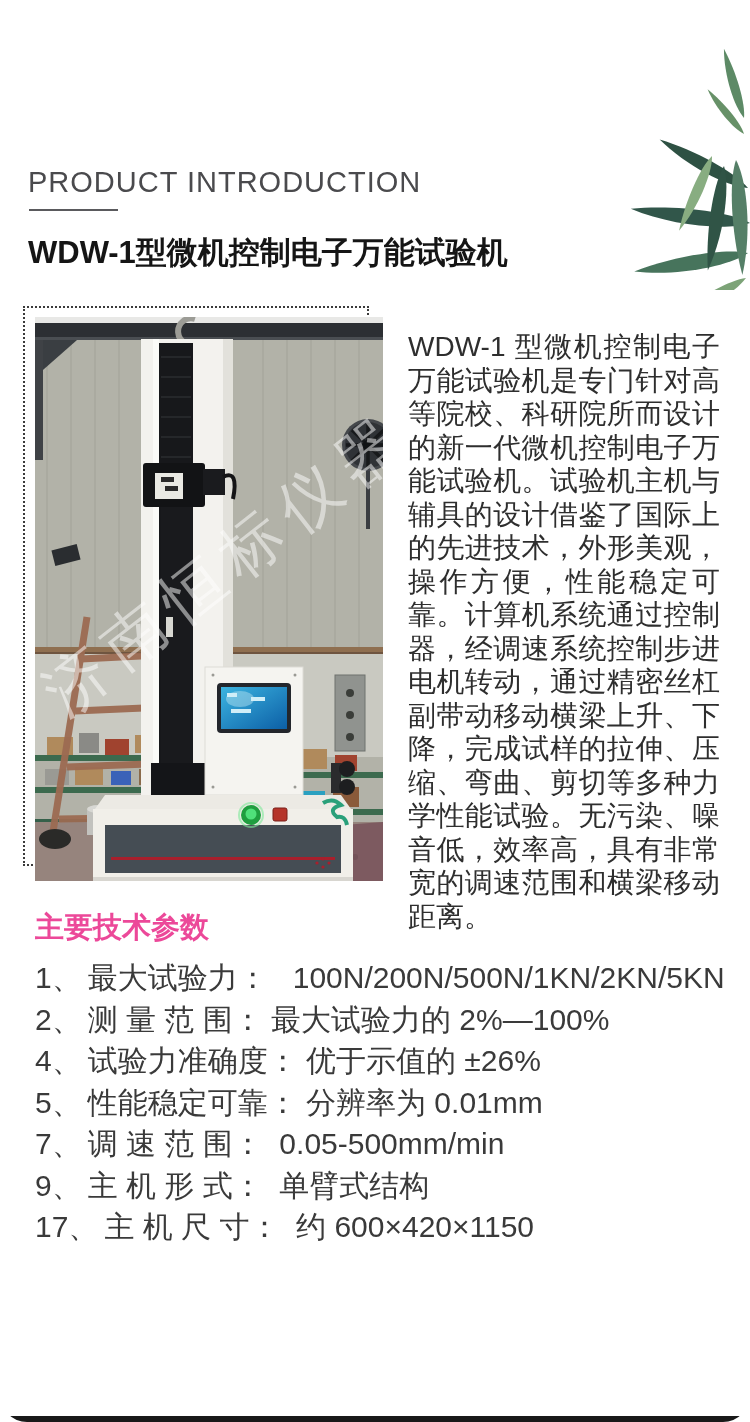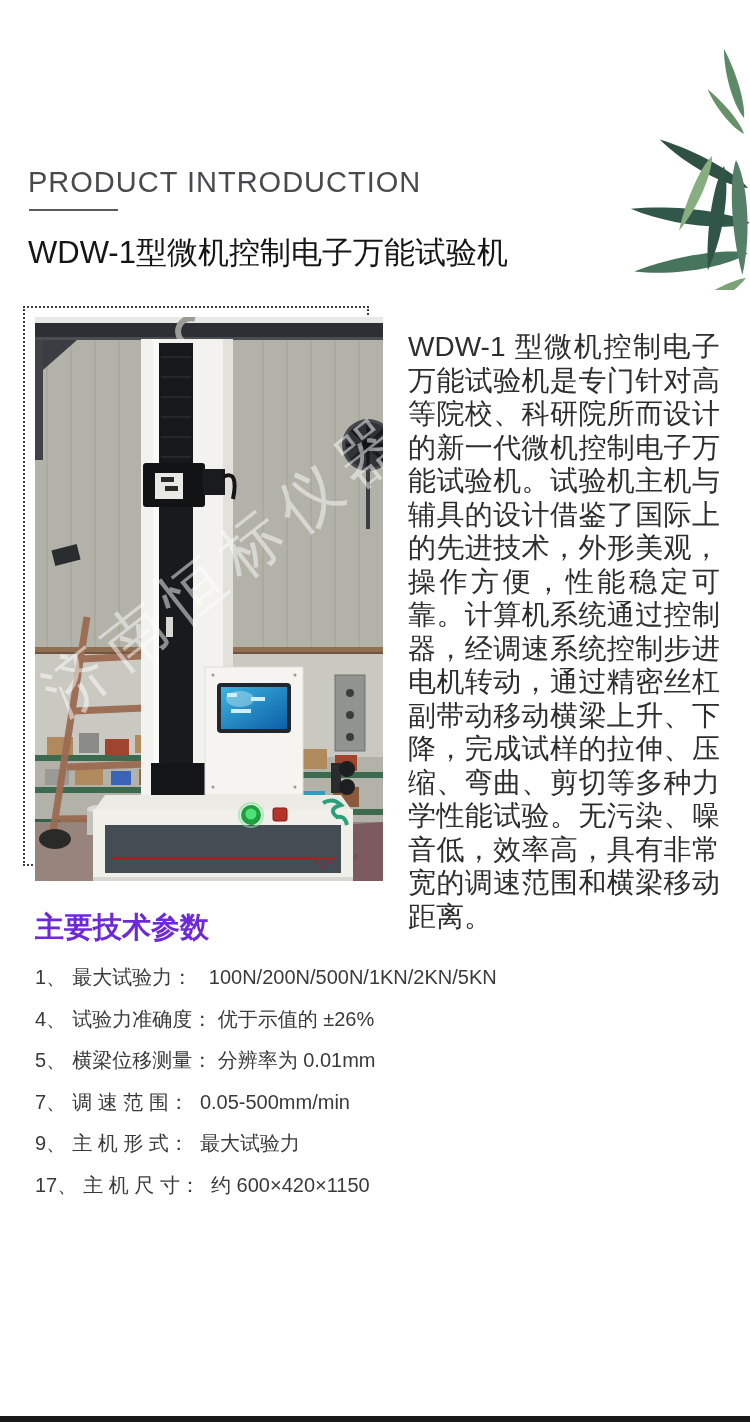--- a/index.html
+++ b/index.html
@@ -1,52 +1,53 @@
 <!DOCTYPE html>
 <html><head>
 <meta charset="utf-8">
 <style>
   html,body { margin:0; padding:0; background:#ffffff; }
   .page {
     position:relative; width:750px; height:1422px; overflow:hidden; background:#ffffff;
     font-family:"Liberation Sans","DejaVu Sans",sans-serif;
+    border-radius:27px;
   }
   .section-label {
     position:absolute; left:28px; top:166px; margin:0;
     font-size:29px; font-weight:400; letter-spacing:1px; color:#4a4a4d;
   }
   .section-underline {
     position:absolute; left:29px; top:209px; width:89px; height:2px; background:#5a5a5d;
   }
   .product-title {
     position:absolute; left:28px; top:232px; margin:0;
-    font-size:31px; font-weight:400; color:#151515;
+    font-size:31px; font-weight:700; color:#151515;
   }
   .palm { position:absolute; right:0; top:38px; width:152px; height:252px; }
   .dashed-frame {
     position:absolute; left:23px; top:306px; width:342px; height:556px;
     border:2px dotted #3a3a3a;
   }
   .photo {
     position:absolute; left:35px; top:317px; width:348px; height:564px; overflow:hidden;
   }
   .desc {
     position:absolute; left:408px; top:330px; width:312px; margin:0;
     font-size:28px; line-height:33.5px; color:#2e2e2e; text-align:justify;
   }
   .specs-heading {
     position:absolute; left:35px; top:908px; margin:0;
-    font-size:29px; font-weight:700; color:#6d28d9;
+    font-size:29px; font-weight:700; color:#ec4899;
   }
   .specs {
     position:absolute; left:35px; top:957px; margin:0; padding:0; list-style:none;
   }
   .spec {
     display:block; height:41.5px; line-height:41.5px;
-    font-size:20px; color:#3a3a3a; white-space:pre;
+    font-size:30px; color:#3a3a3a; white-space:pre;
   }
   .spec .num { margin-right:6px; }
   .bottom-bar {
     position:absolute; left:0; top:1416px; width:750px; height:6px; background:#191919;
   }
 </style>
 </head>
 <body>
 
 <div class="page">
@@ -256,21 +257,22 @@
       <text transform="translate(30,400) rotate(-38)" font-size="62" letter-spacing="12" fill="#ffffff" opacity="0.5" font-family="Liberation Sans, DejaVu Sans, sans-serif">济南恒标仪器</text>
     </svg>
   </div>
 
   <p class="desc">WDW-1 型微机控制电子万能试验机是专门针对高等院校、科研院所而设计的新一代微机控制电子万能试验机。试验机主机与辅具的设计借鉴了国际上的先进技术，外形美观，操作方便，性能稳定可靠。计算机系统通过控制器，经调速系统控制步进电机转动，通过精密丝杠副带动移动横梁上升、下降，完成试样的拉伸、压缩、弯曲、剪切等多种力学性能试验。无污染、噪音低，效率高，具有非常宽的调速范围和横梁移动距离。</p>
 
   <h3 class="specs-heading">主要技术参数</h3>
 
   <ol class="specs">
     <li class="spec"><span class="num">1、</span><span class="lab">最大试验力：</span><span class="val">   100N/200N/500N/1KN/2KN/5KN</span></li>
+    <li class="spec"><span class="num">2、</span><span class="lab">测 量 范 围：</span><span class="val"> 最大试验力的 2%—100%</span></li>
     <li class="spec"><span class="num">4、</span><span class="lab">试验力准确度：</span><span class="val"> 优于示值的 ±26%</span></li>
-    <li class="spec"><span class="num">5、</span><span class="lab">横梁位移测量：</span><span class="val"> 分辨率为 0.01mm</span></li>
+    <li class="spec"><span class="num">5、</span><span class="lab">性能稳定可靠：</span><span class="val"> 分辨率为 0.01mm</span></li>
     <li class="spec"><span class="num">7、</span><span class="lab">调 速 范 围：</span><span class="val">  0.05-500mm/min</span></li>
-    <li class="spec"><span class="num">9、</span><span class="lab">主 机 形 式：</span><span class="val">  最大试验力</span></li>
+    <li class="spec"><span class="num">9、</span><span class="lab">主 机 形 式：</span><span class="val">  单臂式结构</span></li>
     <li class="spec"><span class="num">17、</span><span class="lab">主 机 尺 寸：</span><span class="val">  约 600×420×1150</span></li>
   </ol>
 
   <div class="bottom-bar"></div>
 </div>
 
 </body></html>

